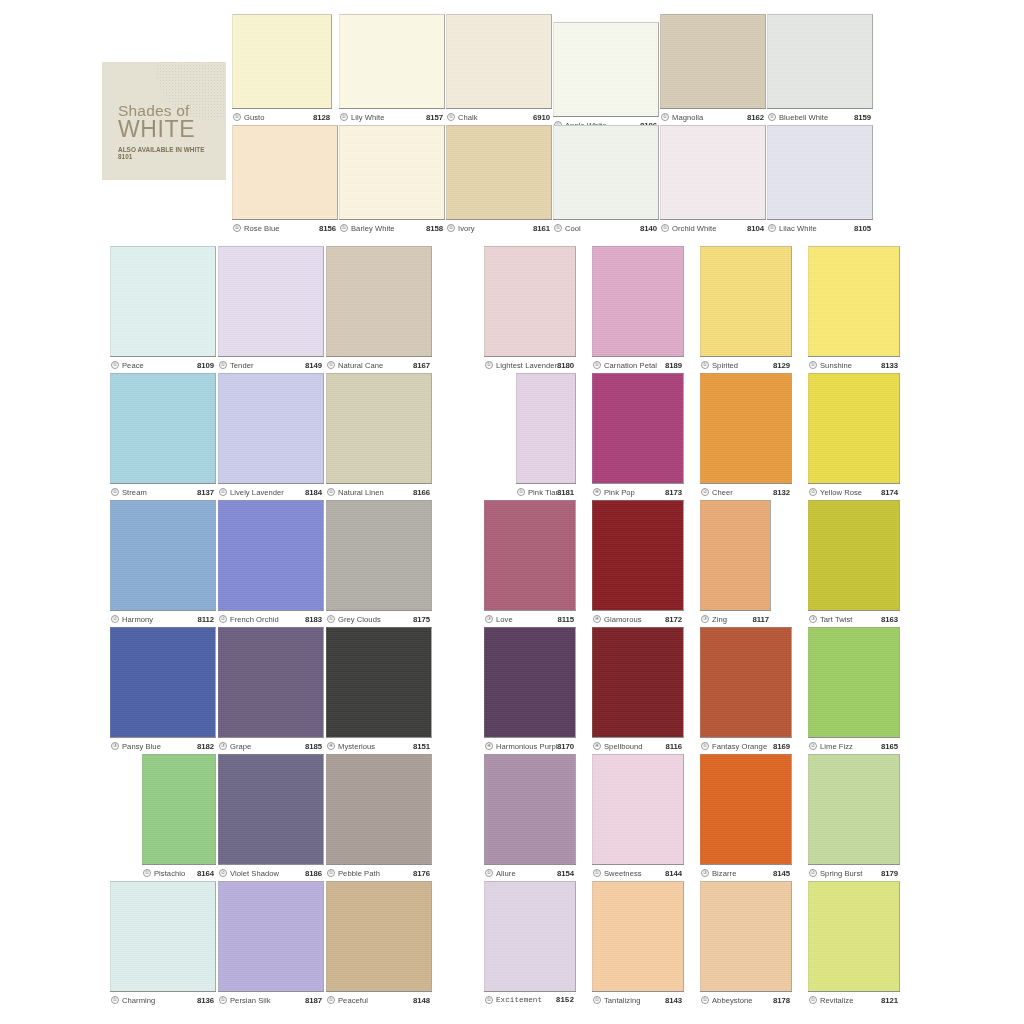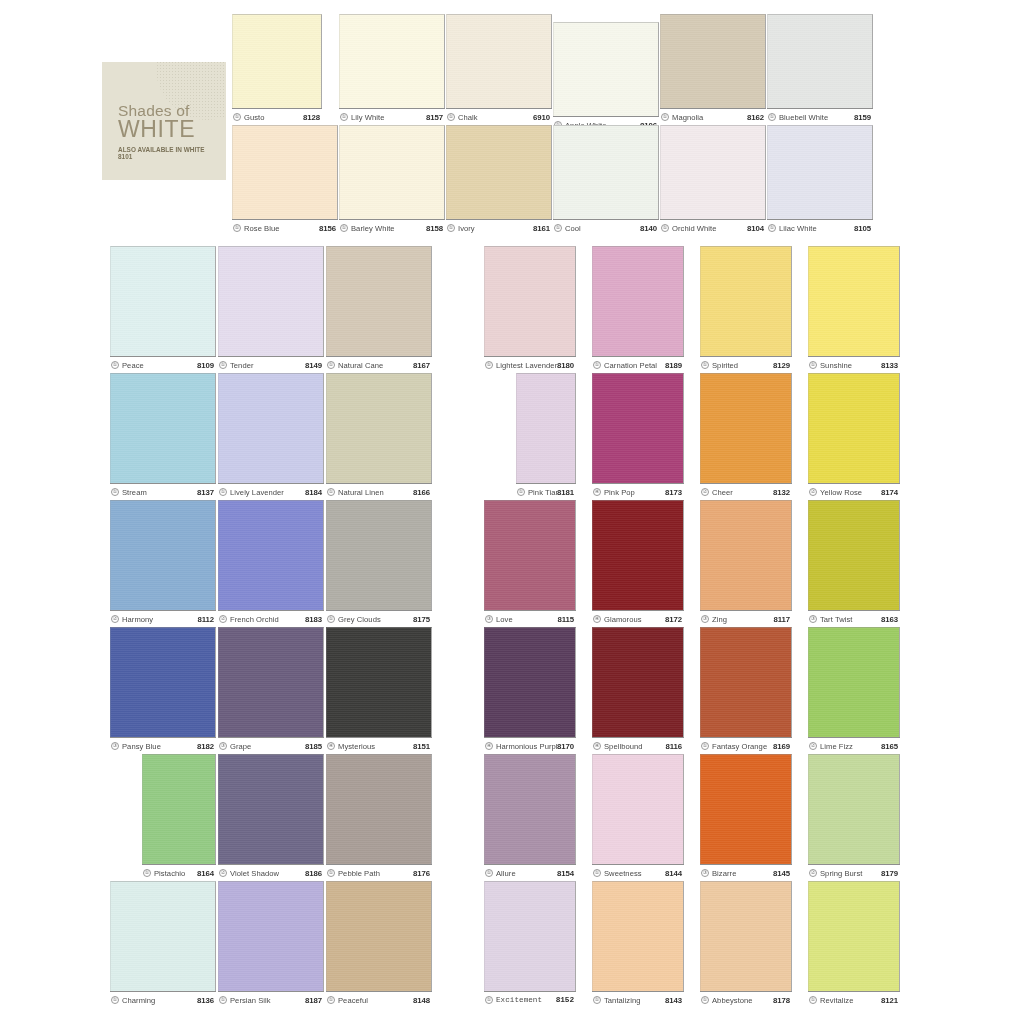--- a/index.html
+++ b/index.html
@@ -111,21 +111,21 @@
 <div id="promo-block">
   <div class="dot-arc"></div>
   <div class="promo-text">
     <div class="promo-line1">Shades of</div>
     <div class="promo-line2">WHITE</div>
     <div class="promo-line3">ALSO AVAILABLE IN WHITE 8101</div>
   </div>
 </div>
 
 <div id="whites-section">
-    <div class="cell" style="left: 232px; top: 14px; width: 90px;">
+    <div class="cell" style="left: 232px; top: 14px; width: 100px;">
       <div class="chip" style="height: 94px; background: rgb(249, 244, 207);"></div>
       <div class="label">
         <span class="sheen">①</span>
         <span class="cname">Gusto</span>
         <span class="code">8128</span>
       </div>
     </div>
     <div class="cell" style="left: 339px; top: 14px; width: 106px;">
       <div class="chip" style="height: 94px; background: rgb(251, 248, 227);"></div>
       <div class="label">
@@ -435,21 +435,21 @@
       </div>
     </div>
     <div class="cell" style="left: 592px; top: 500px; width: 92px;">
       <div class="chip" style="height: 110px; background: rgb(134, 29, 34);"></div>
       <div class="label">
         <span class="sheen">④</span>
         <span class="cname">Glamorous</span>
         <span class="code">8172</span>
       </div>
     </div>
-    <div class="cell" style="left: 700px; top: 500px; width: 92px;">
+    <div class="cell" style="left: 700px; top: 500px; width: 71px;">
       <div class="chip" style="height: 110px; background: rgb(232, 169, 117);"></div>
       <div class="label">
         <span class="sheen">③</span>
         <span class="cname">Zing</span>
         <span class="code">8117</span>
       </div>
     </div>
     <div class="cell" style="left: 808px; top: 500px; width: 92px;">
       <div class="chip" style="height: 110px; background: rgb(197, 194, 52);"></div>
       <div class="label">

